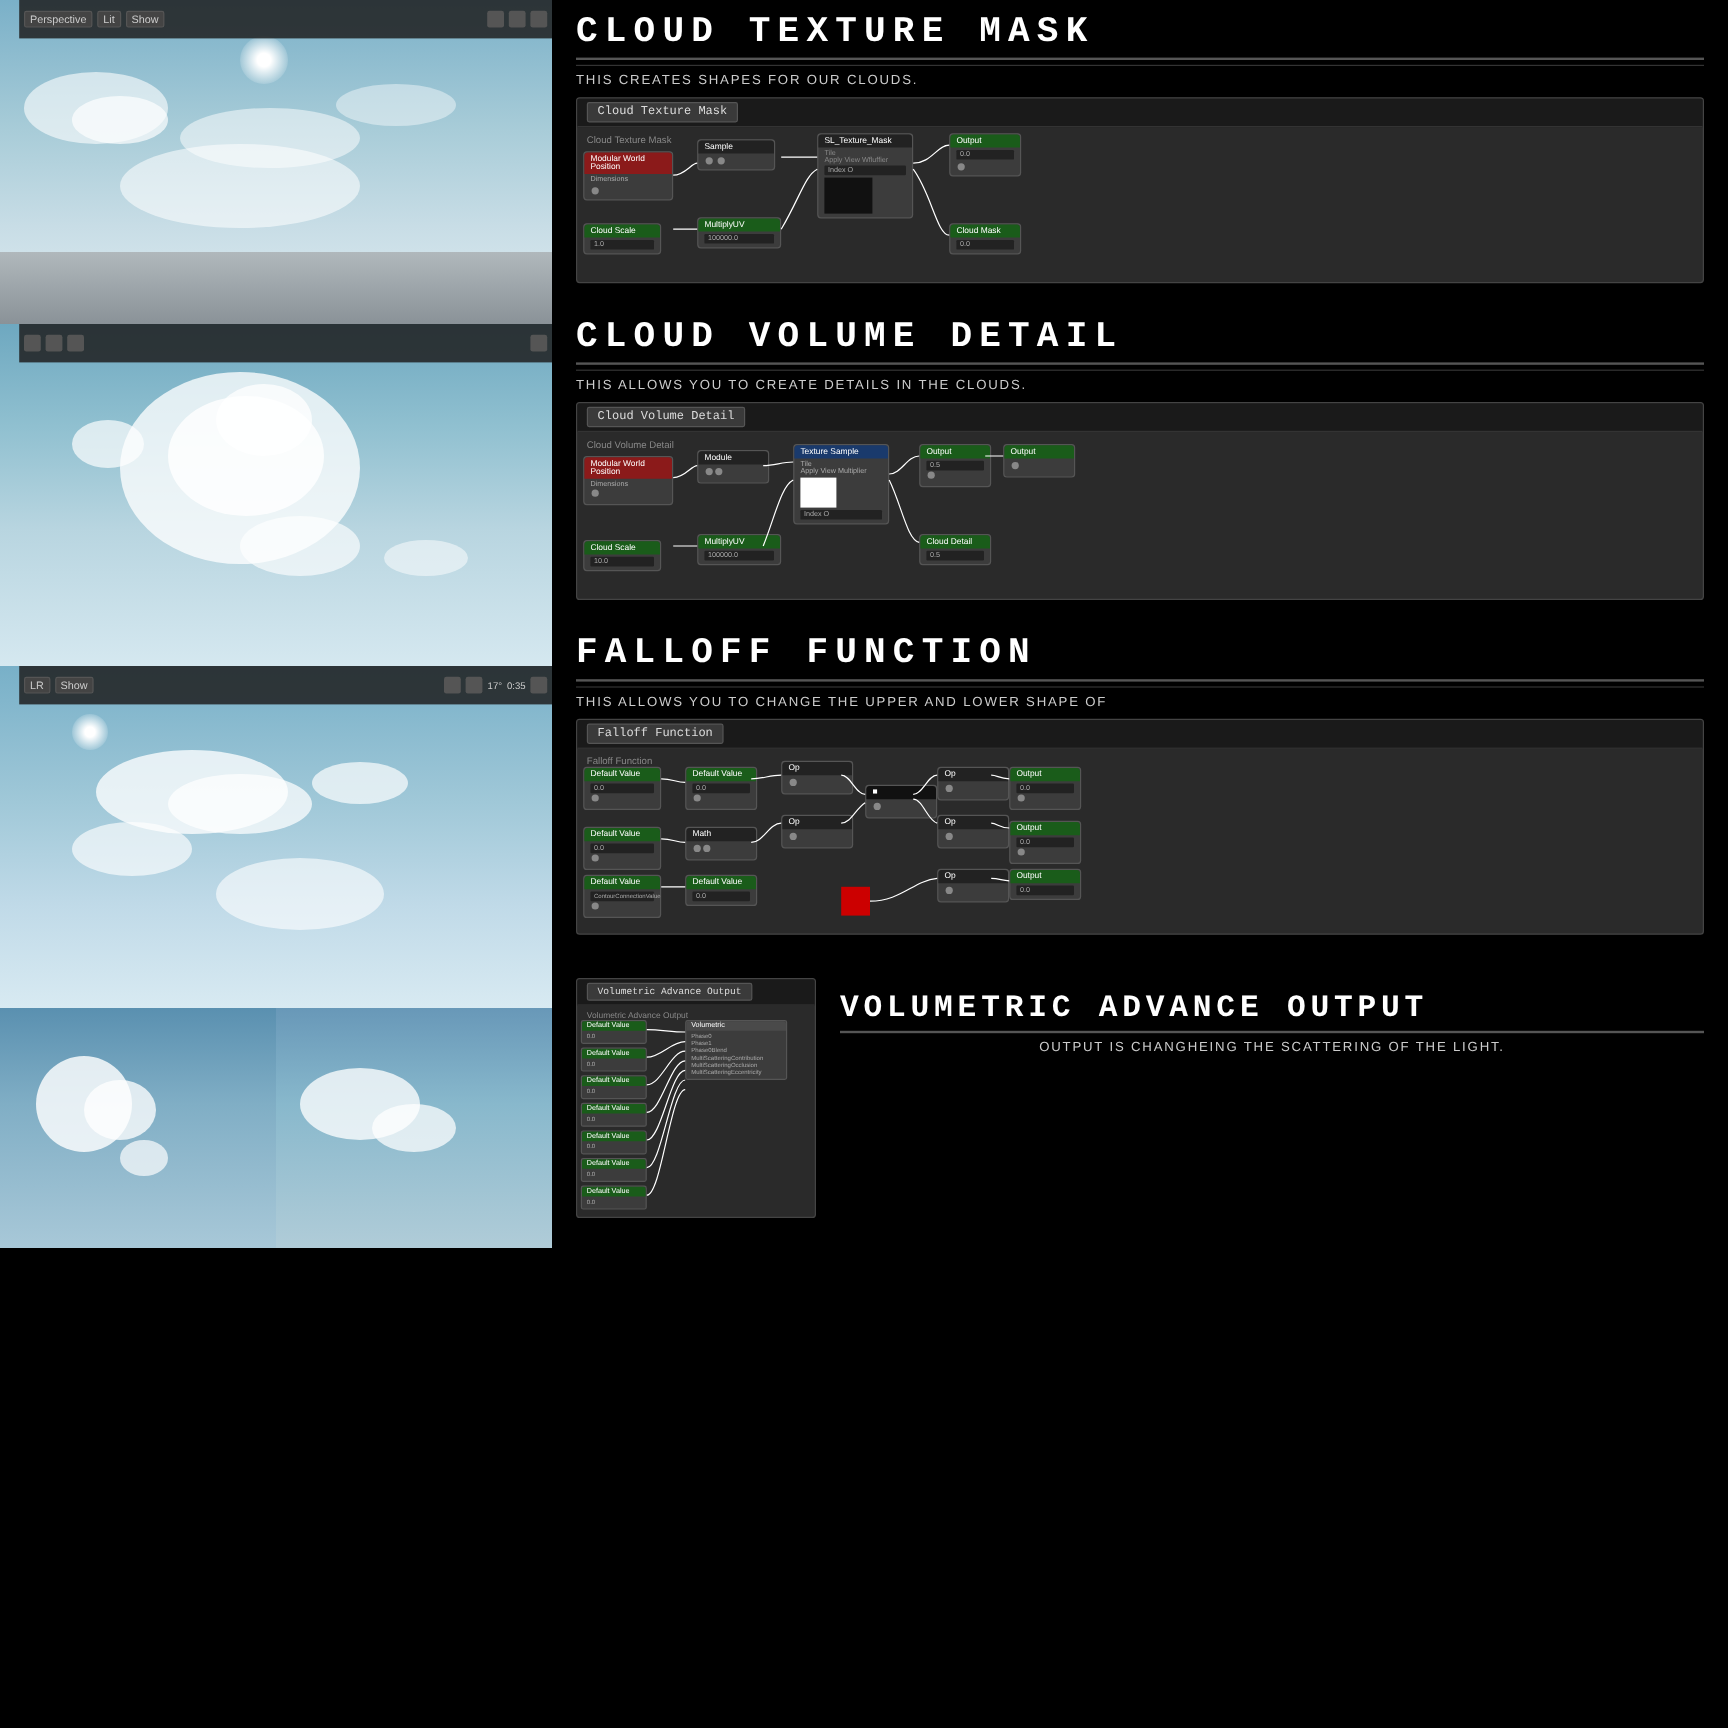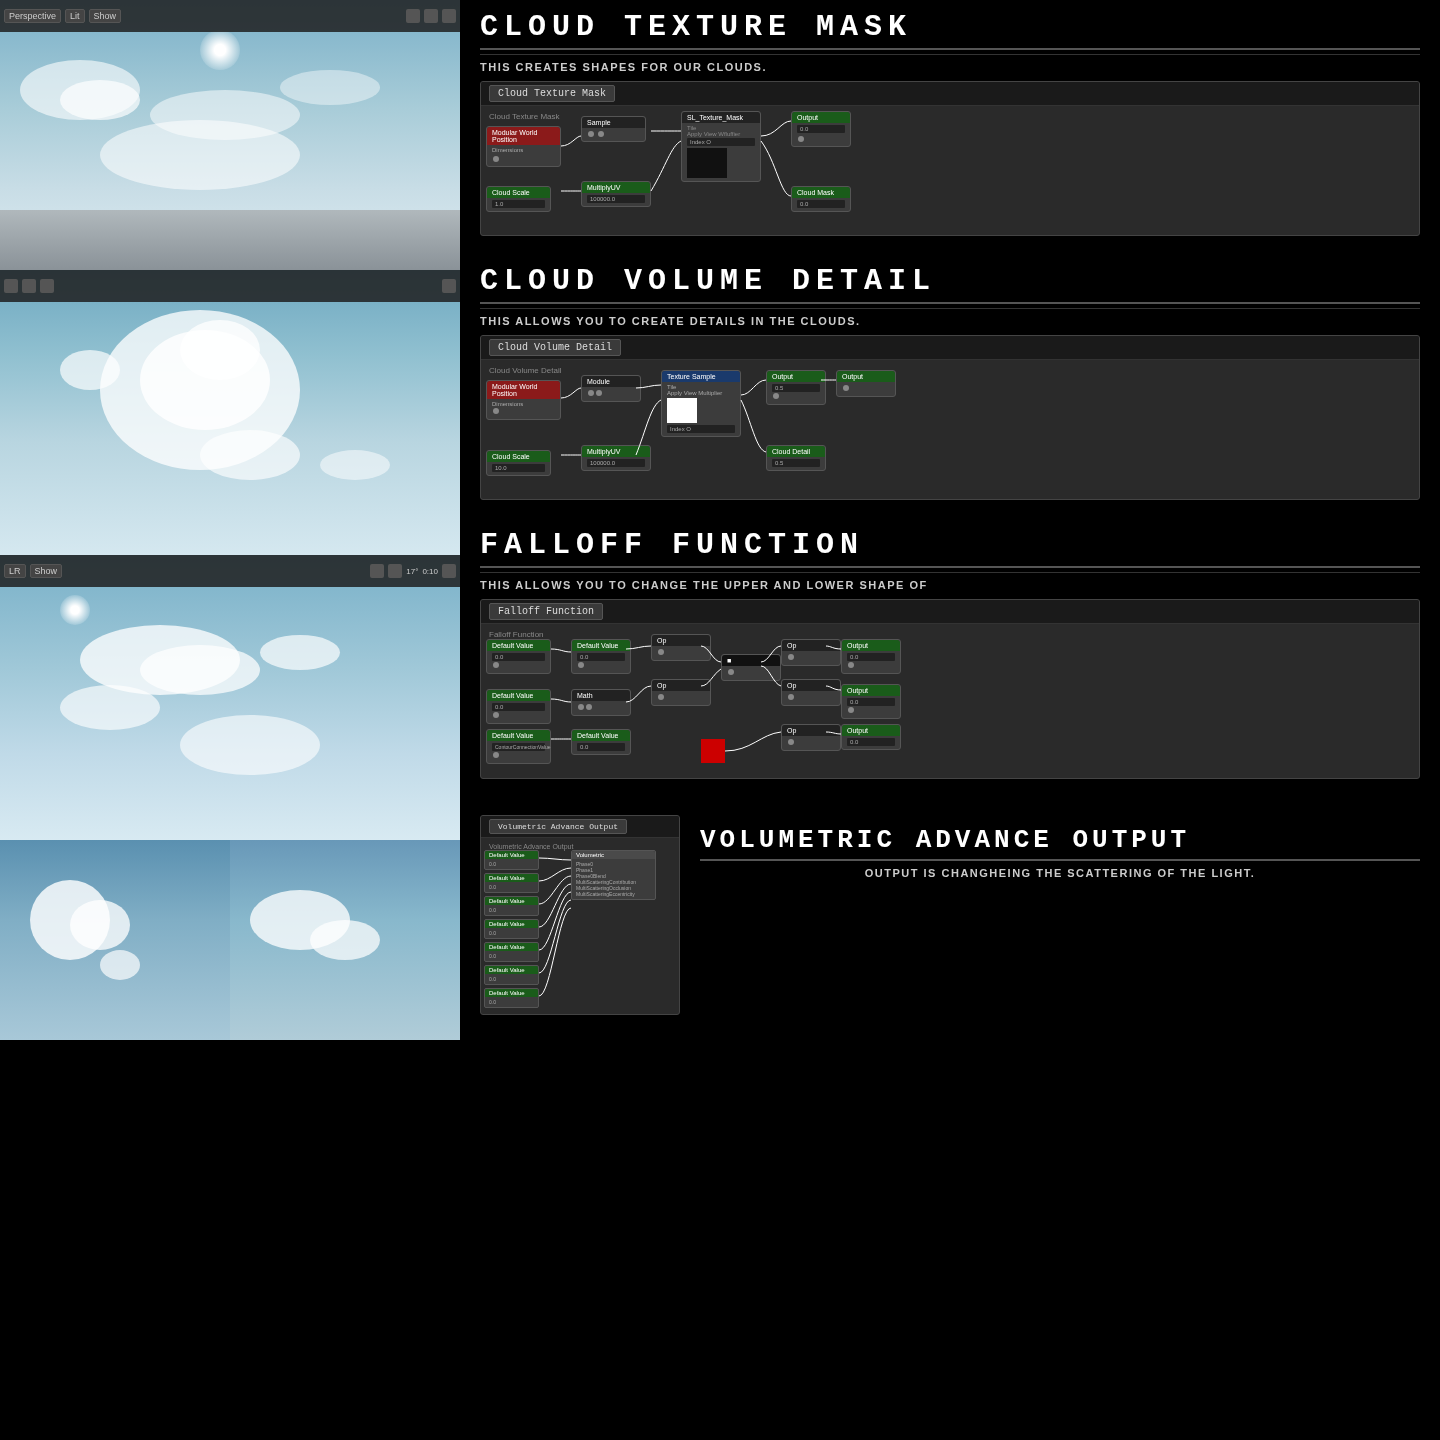--- a/index.html
+++ b/index.html
@@ -42,21 +42,21 @@
     .cloud-shape {
       position: absolute;
       background: rgba(255,255,255,0.85);
       border-radius: 50%;
     }
 
     
     .vp-toolbar {
       position: absolute;
       top: 0;
-      left: 0;
+      left: 16px;
       right: 0;
       height: 22px;
       background: rgba(30,30,30,0.85);
       display: flex;
       align-items: center;
       padding: 16px 4px;
       gap: 4px;
       z-index: 10;
     }
     .vp-btn {
@@ -128,21 +128,21 @@
       border-bottom: 2px solid #555;
       padding-bottom: 4px;
     }
 
     .section-subtitle {
       font-size: 11px;
       color: #ccc;
       letter-spacing: 1.5px;
       text-transform: uppercase;
       margin-bottom: 8px;
-      font-weight: bold;
+      font-weight: normal;
     }
 
     
     .node-graph {
       background: #2a2a2a;
       border: 1px solid #444;
       border-radius: 3px;
       position: relative;
       overflow: hidden;
     }
@@ -339,21 +339,21 @@
   </div>
 
   <div class="viewport-image bot">
     <div class="vp-toolbar">
       <span class="vp-btn">LR</span>
       <span class="vp-btn">Show</span>
       <span style="flex:1"></span>
       <span class="vp-icon"></span>
       <span class="vp-icon"></span>
       <span style="font-size:8px;color:#ccc;">17°</span>
-      <span style="font-size:8px;color:#ccc;">0:10</span>
+      <span style="font-size:8px;color:#ccc;">0:35</span>
       <span class="vp-icon"></span>
     </div>
     <div class="sky-bg" style="background:linear-gradient(180deg,#78b0c8 0%,#a0c8d8 40%,#c0dae8 70%,#d8eaf2 100%);">
       <div class="sun" style="top:40px;left:60px;width:30px;height:30px;"></div>
       <div class="cloud-shape" style="width:160px;height:70px;top:70px;left:80px;opacity:0.9;"></div>
       <div class="cloud-shape" style="width:120px;height:50px;top:90px;left:140px;opacity:0.85;"></div>
       <div class="cloud-shape" style="width:80px;height:35px;top:80px;left:260px;opacity:0.8;"></div>
       <div class="cloud-shape" style="width:100px;height:45px;top:130px;left:60px;opacity:0.75;"></div>
       <div class="cloud-shape" style="width:140px;height:60px;top:160px;left:180px;opacity:0.7;"></div>
     </div>

